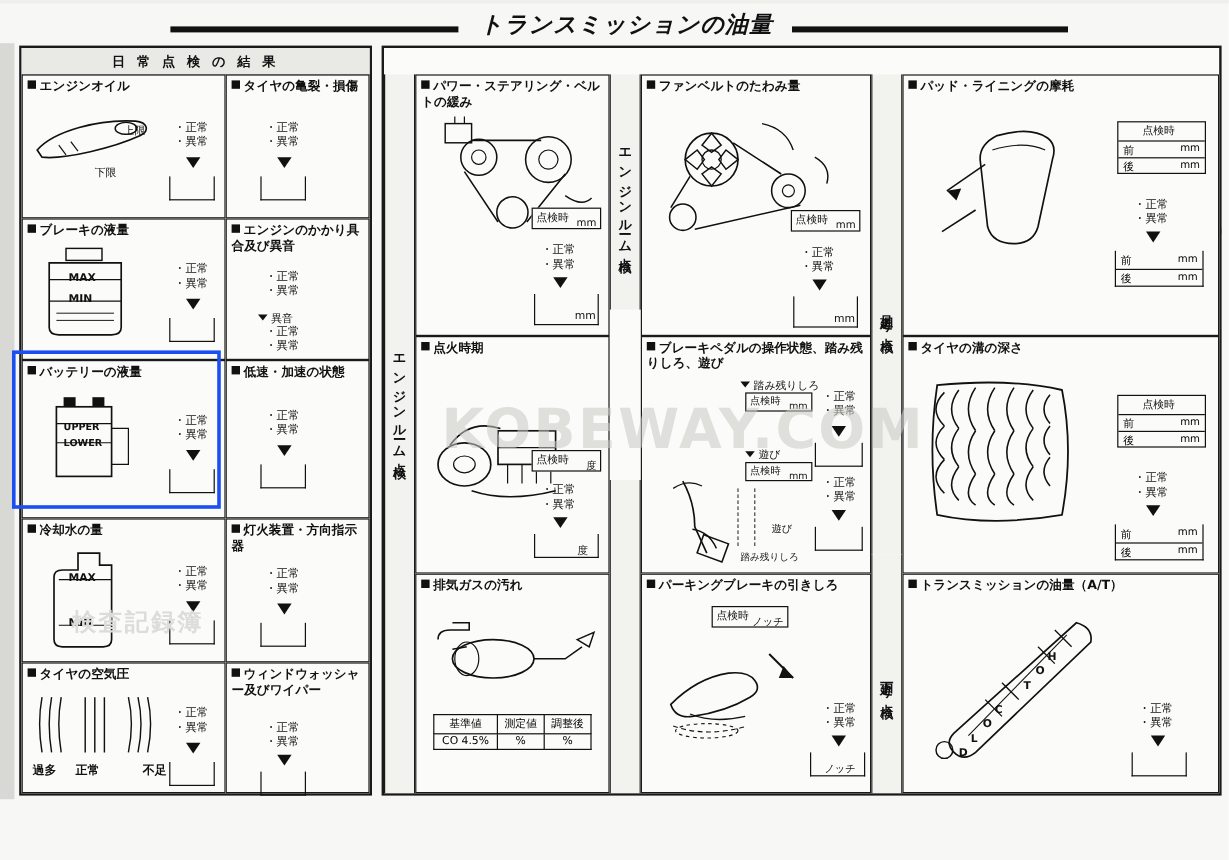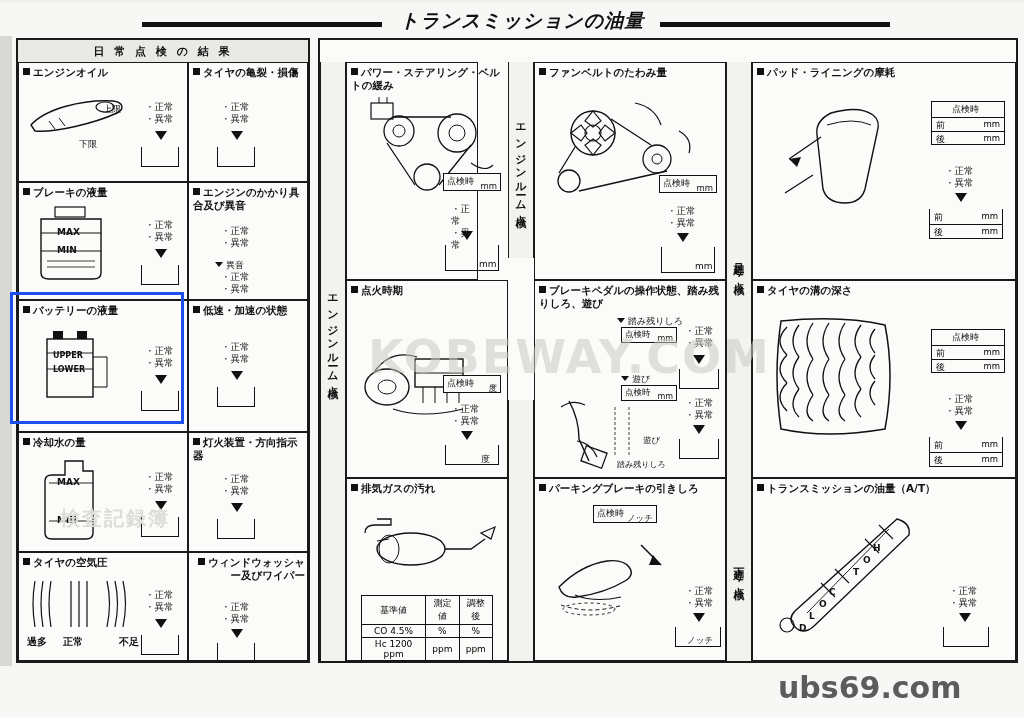--- a/index.html
+++ b/index.html
@@ -288,21 +288,21 @@
       <div class="labeltxt" style="left:84px;top:82px;font-size:10px;font-weight:bold;margin-left:16px;">不足</div>
       <div class="opts" style="left:126px;top:36px;">
         <div>正常</div>
         <div>異常</div>
       </div>
       <div class="arrow" style="left:136px;top:66px;"></div>
       <div class="bracket" style="left:122px;top:82px;width:38px;"></div>
     </div>
 
     <div class="cell" style="left:170px;top:512px;width:120px;height:109px;">
-      <div class="cell-title wrap" style="width:112px;text-align:right;"><span class="sq"></span><span>ウィンドウォッシャー及びワイパー</span></div>
+      <div class="cell-title wrap" style="width:112px;"><span class="sq"></span><span>ウィンドウォッシャー及びワイパー</span></div>
       <div class="opts" style="left:32px;top:48px;">
         <div>正常</div>
         <div>異常</div>
       </div>
       <div class="arrow" style="left:42px;top:76px;"></div>
       <div class="bracket" style="left:28px;top:90px;width:38px;"></div>
     </div>
   </div>
 
   <div class="panel panel-right">
@@ -313,21 +313,21 @@
     <div class="vband" style="left:188px;top:22px;width:26px;height:196px;"></div>
     <div class="vtext" style="left:192px;top:44px;height:160px;">エンジンルーム点検</div>
     <div class="vtext" style="left:192px;top:380px;height:80px;">室内点検</div>
     <div class="vband" style="left:188px;top:360px;width:26px;height:261px;"></div>
 
     <div class="vband" style="left:406px;top:22px;width:26px;height:400px;"></div>
     <div class="vtext" style="left:410px;top:160px;height:130px;">足廻り点検</div>
     <div class="vband" style="left:406px;top:422px;width:26px;height:199px;"></div>
     <div class="vtext" style="left:410px;top:470px;height:120px;">下廻り点検</div>
 
-    <div class="cell" style="left:26px;top:22px;width:132px;height:218px;">
+    <div class="cell" style="left:26px;top:22px;width:162px;height:218px;">
       <div class="cell-title wrap" style="width:150px;"><span class="sq"></span><span>パワー・ステアリング・ベルトの緩み</span></div>
       <svg class="art" style="left:6px;top:30px;" width="150" height="110" viewBox="0 0 150 110">
         <circle cx="46" cy="38" r="15" fill="none" stroke="#111" stroke-width="1.3"></circle>
         <circle cx="46" cy="38" r="6" fill="none" stroke="#111" stroke-width="1"></circle>
         <circle cx="104" cy="40" r="19" fill="none" stroke="#111" stroke-width="1.3"></circle>
         <circle cx="104" cy="40" r="8" fill="none" stroke="#111" stroke-width="1"></circle>
         <circle cx="74" cy="84" r="13" fill="none" stroke="#111" stroke-width="1.3"></circle>
         <path d="M40 24 L98 24 M118 52 L86 92 M62 92 L34 50" stroke="#111" stroke-width="1.3" fill="none"></path>
         <rect x="18" y="10" width="22" height="16" fill="none" stroke="#111" stroke-width="1.2"></rect>
         <path d="M26 10 v-6 M34 10 v-6" stroke="#111" stroke-width="1"></path>
@@ -521,25 +521,20 @@
             <tr>
           <th>基準値</th>
           <th>測定値</th>
           <th>調整後</th>
         </tr>
         <tr>
           <td>CO 4.5%</td>
           <td>%</td>
           <td>%</td>
         </tr>
-        <tr>
-          <td>Hc 1200 ppm</td>
-          <td>ppm</td>
-          <td>ppm</td>
-        </tr>
       </tbody>
         </table>
     </div>
 
     <div class="cell" style="left:214px;top:438px;width:192px;height:183px;">
       <div class="cell-title"><span class="sq"></span><span>パーキングブレーキの引きしろ</span></div>
       <div class="mbox" style="left:58px;top:26px;width:64px;height:18px;">
         <span class="lab">点検時</span>
         <span class="unit" style="top:7px;">ノッチ</span>
       </div>
@@ -586,14 +581,13 @@
       </div>
       <div class="arrow" style="left:206px;top:134px;"></div>
       <div class="bracket" style="left:190px;top:148px;width:46px;"></div>
     </div>
   </div>
 
   <div class="highlight"></div>
 
   <div class="watermark wm-main">KOBEWAY.COM</div>
   <div class="watermark wm-faint">検査記録簿</div>
-  <div class="watermark wm-bottom">ubs69.com</div>
 </div>
 
 </body></html>

